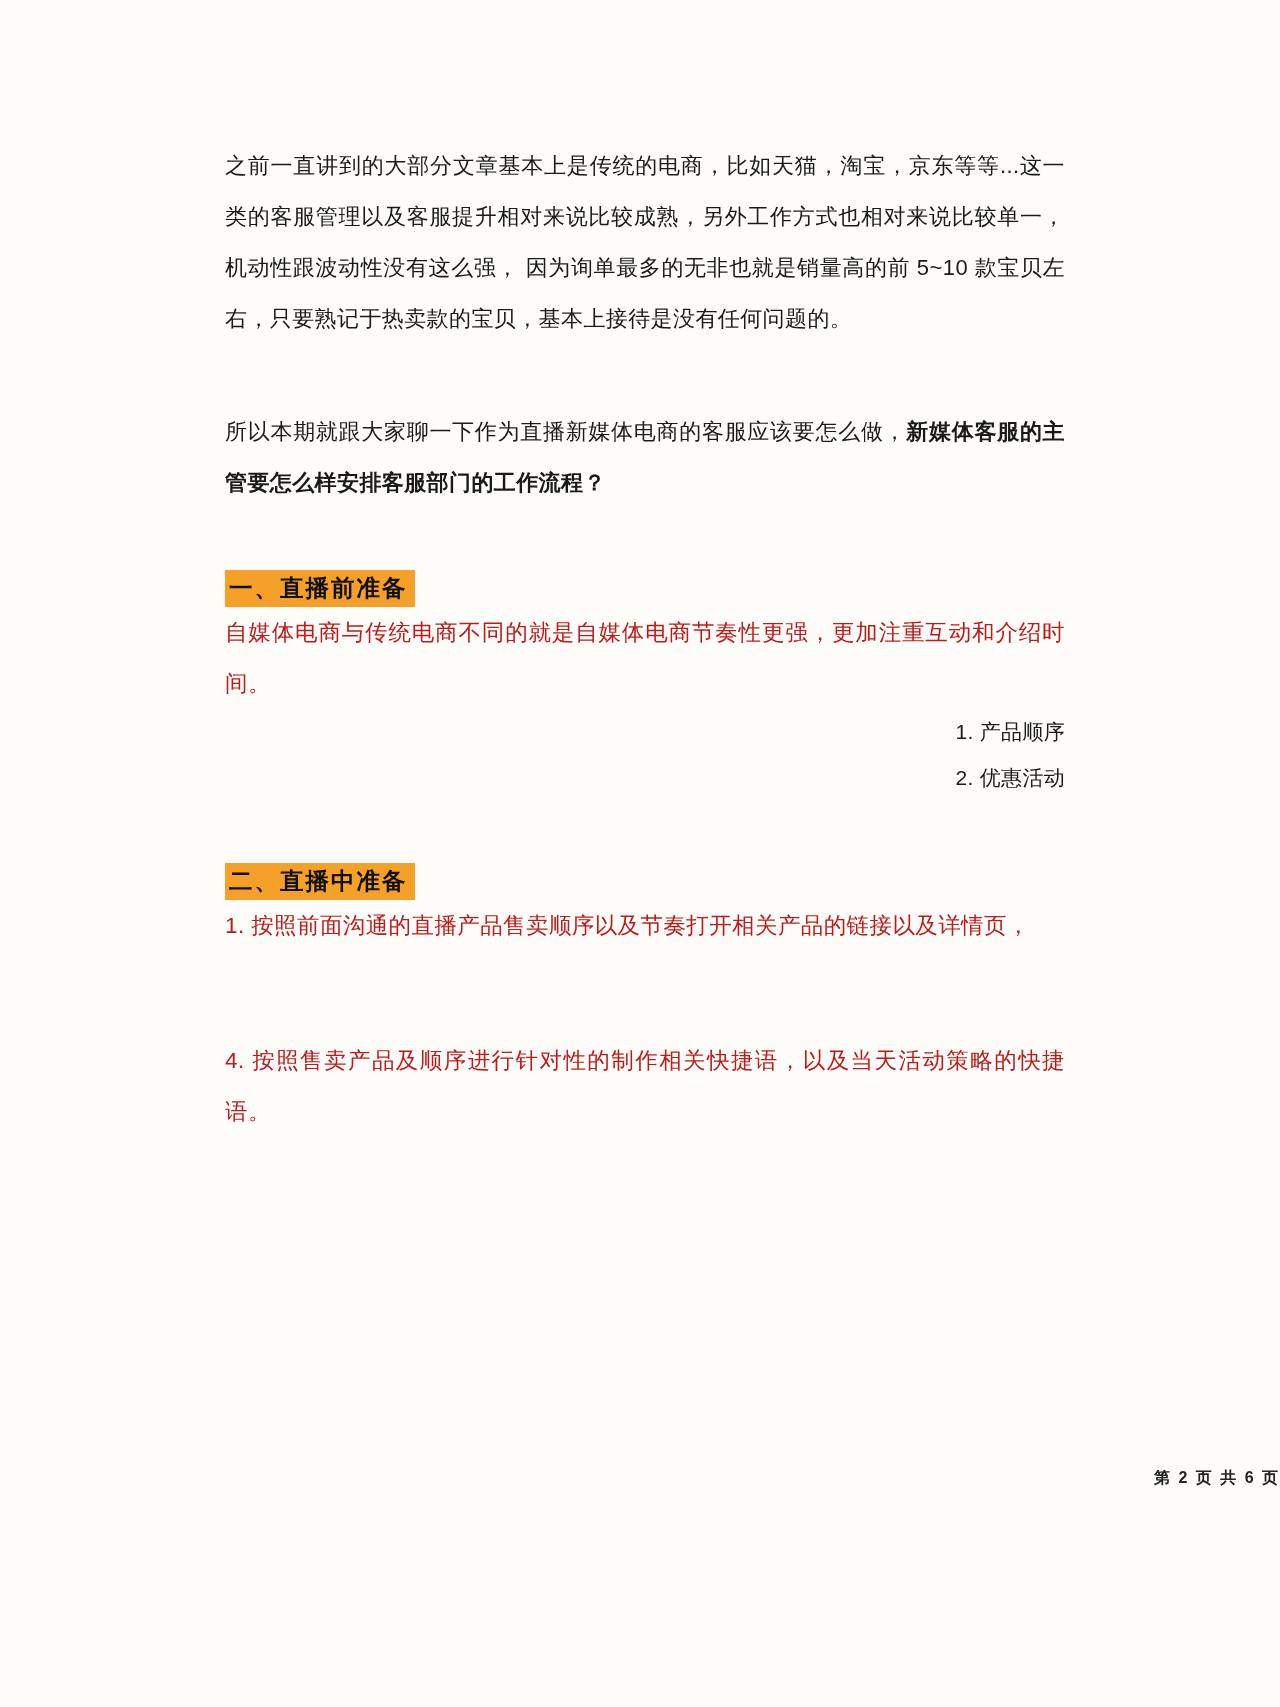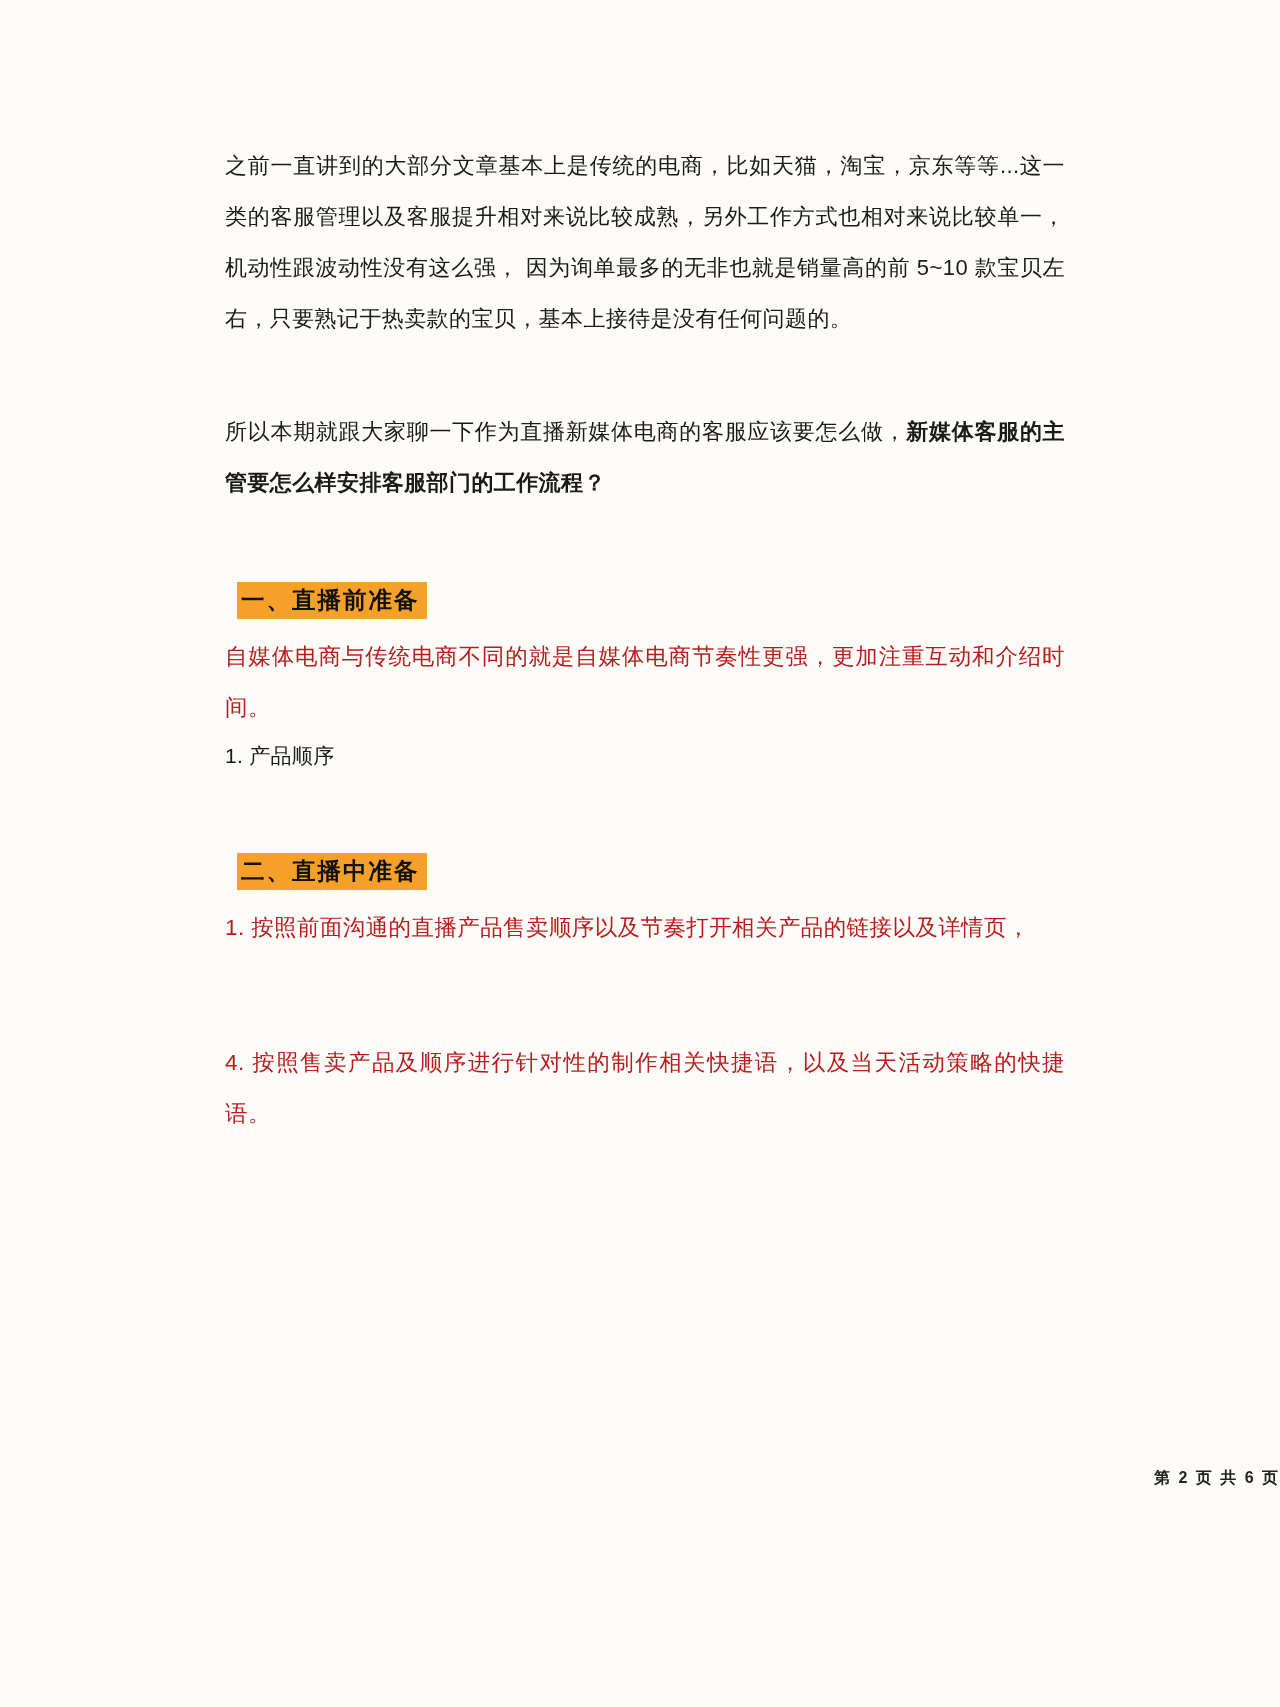--- a/index.html
+++ b/index.html
@@ -29,39 +29,40 @@
     font-size: 22px;
     line-height: 51px;
     color: #1a1a1a;
     letter-spacing: 0.4px;
     text-align: justify;
     margin: 0;
   }
   .spacer-lg { height: 62px; }
   .bold { font-weight: bold; }
   .heading-wrap {
-    margin: 12px;
+    margin: 0;
     padding: 0;
   }
   .heading {
     display: inline-block;
     background: #f5a028;
     color: #111111;
     font-size: 23.5px;
     font-weight: bold;
     letter-spacing: 2px;
     padding: 3px 7px 4px 4px;
     line-height: 30px;
   }
   .sub-line {
     font-size: 21px;
     line-height: 46px;
     color: #1a1a1a;
     letter-spacing: 0.3px;
     margin: 0;
+    text-align: right;
   }
   .body-line {
     font-size: 22.5px;
     line-height: 51px;
     color: #b91c1c;
     letter-spacing: 0.4px;
     text-align: justify;
     margin: 0;
   }
   .footer {
@@ -94,20 +95,21 @@
 
     <div class="heading-wrap">
       <span class="heading">一、直播前准备</span>
     </div>
 
     <p class="body-line">自媒体电商与传统电商不同的就是自媒体电商节奏性更强，更加注重互动和介绍时间。</p>
 
     <p class="sub-line">1. 产品顺序</p>
 
 
+    <p class="sub-line">2. 优惠活动</p>
 
 
     <div class="spacer-lg"></div>
 
     <div class="heading-wrap">
       <span class="heading">二、直播中准备</span>
     </div>
 
     <p class="body-line">1. 按照前面沟通的直播产品售卖顺序以及节奏打开相关产品的链接以及详情页，</p>
 

